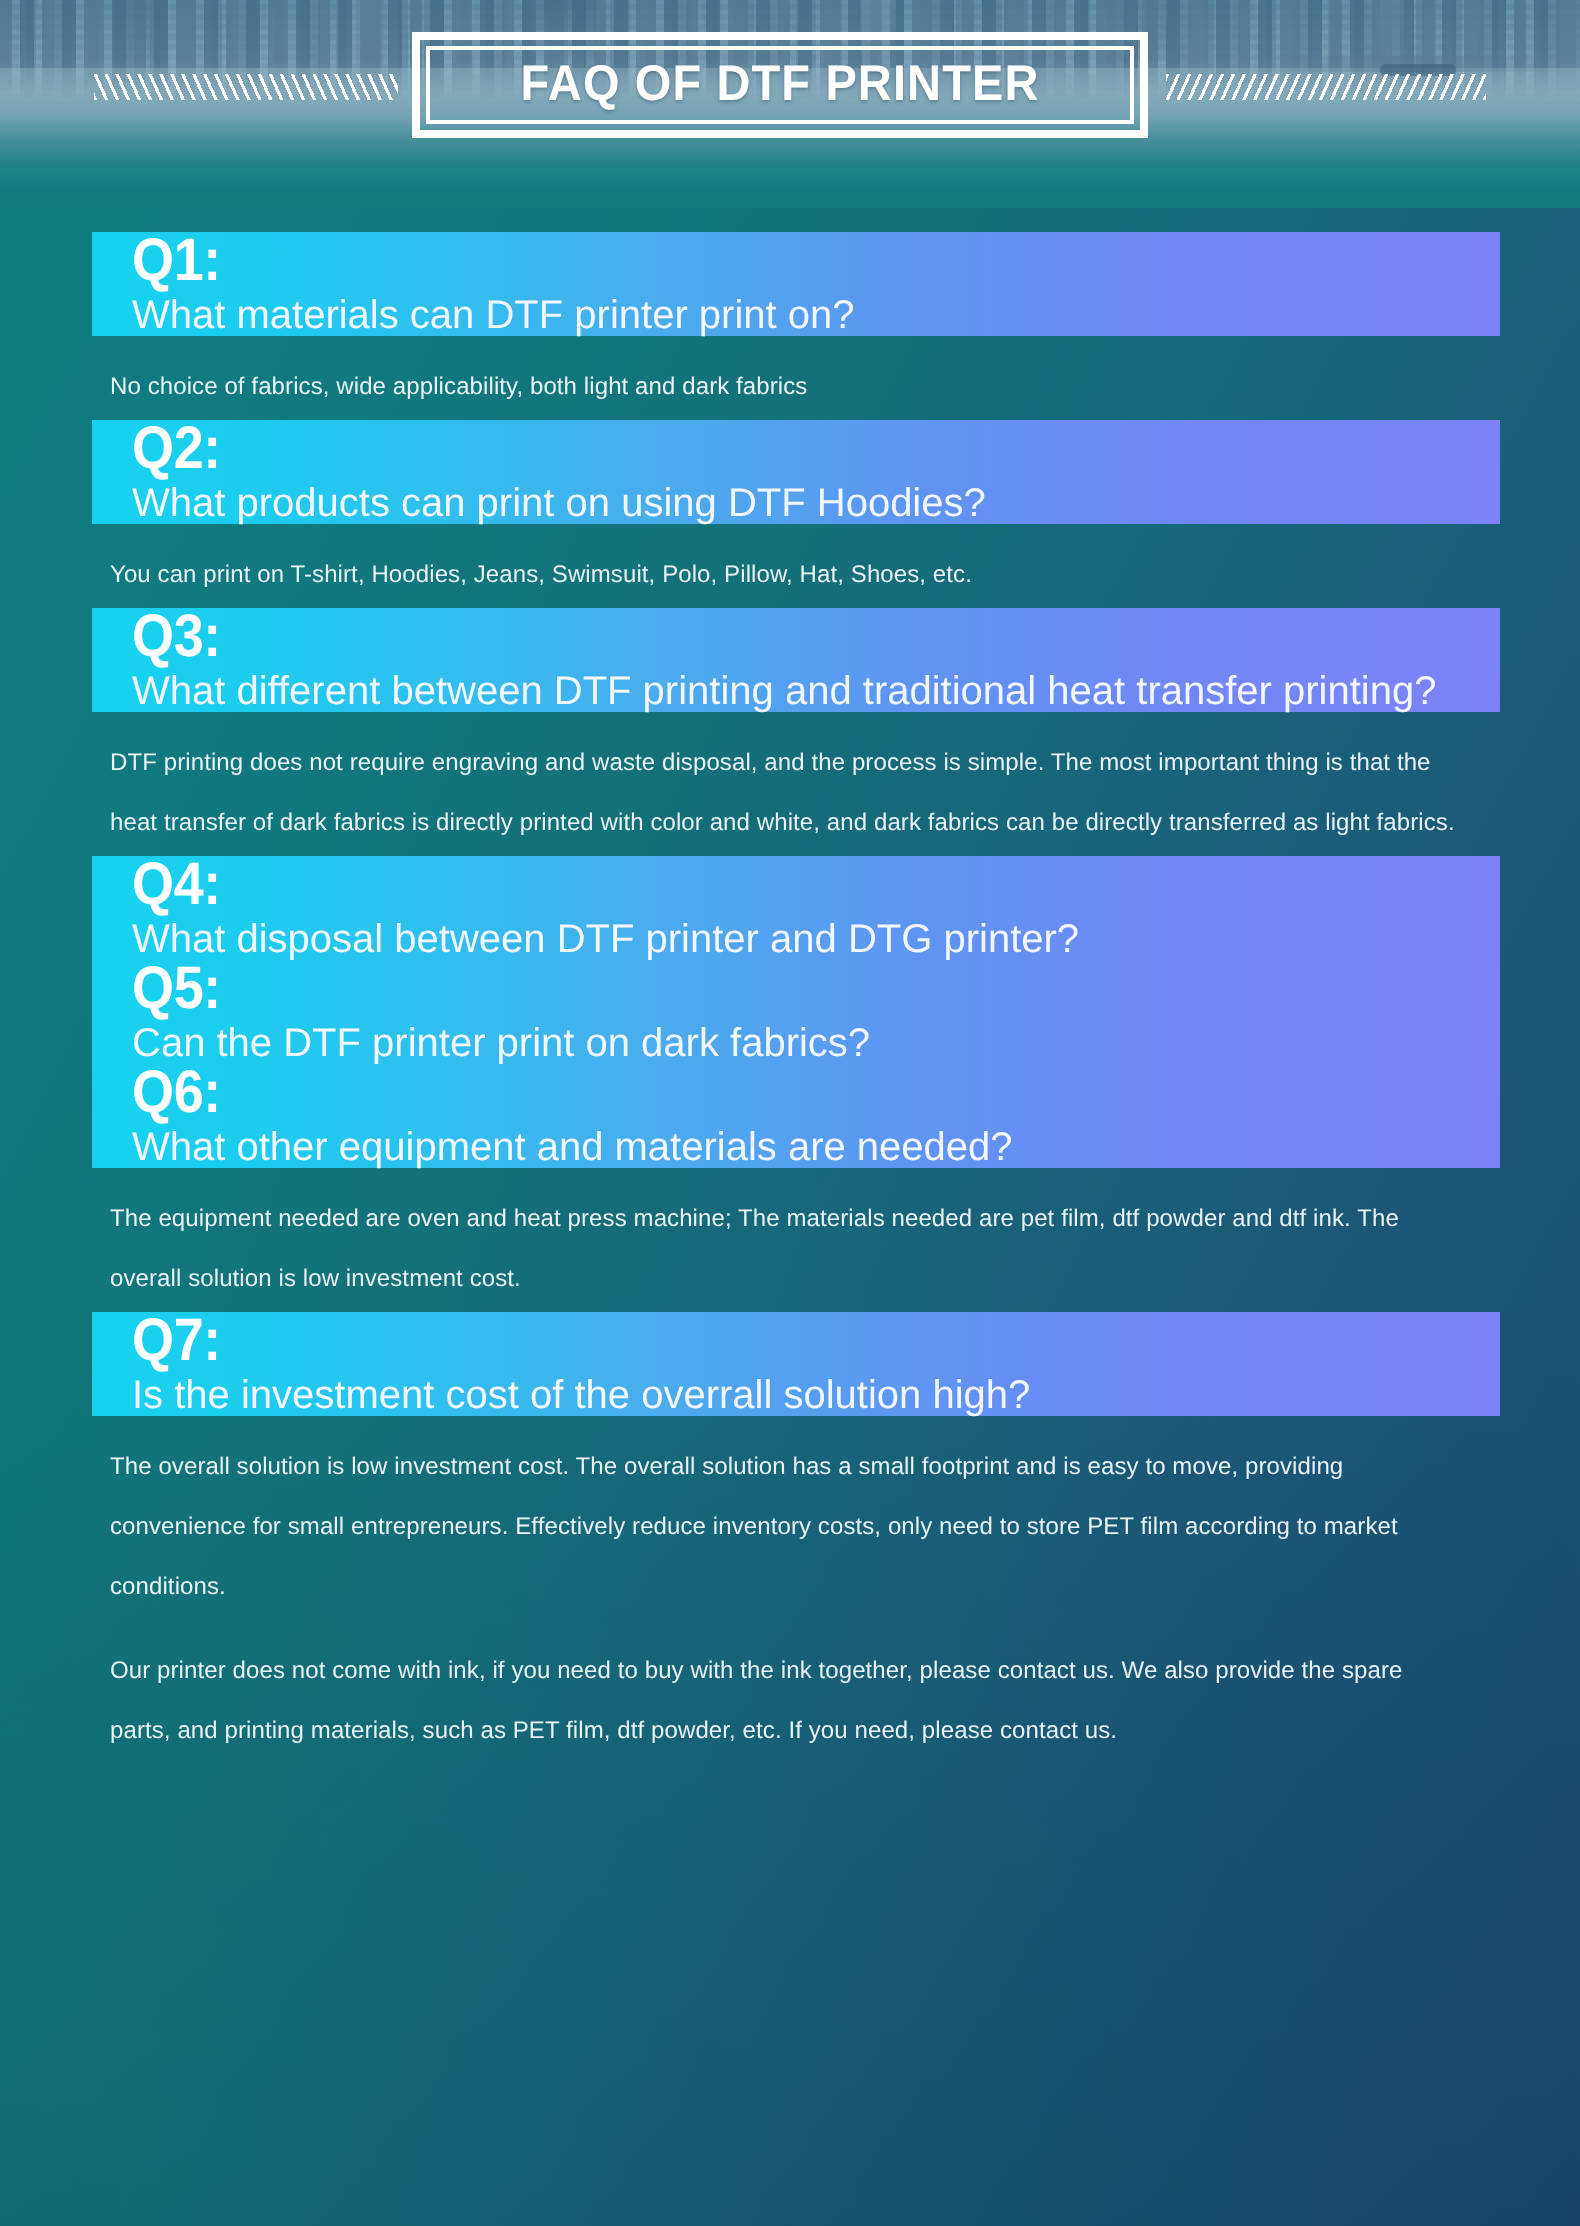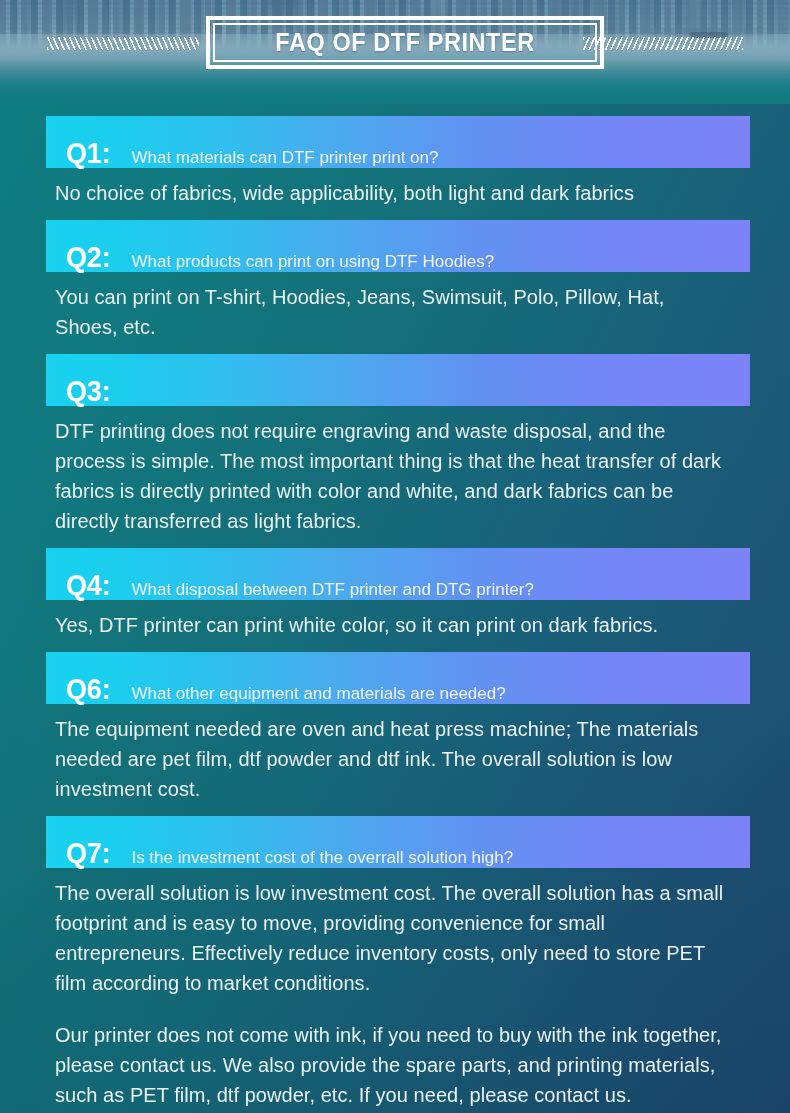--- a/index.html
+++ b/index.html
@@ -148,21 +148,21 @@
       rgba(17,120,127,0.45) 42%,
       rgba(16,122,128,0.92) 82%,
       #127c80 100%);
   }
 
   
   .title-plate {
     position: absolute;
     left: 206px;
     top: 16px;
-    width: 398px;
+    width: 368px;
     height: 53px;
     border: 4px solid #ffffff;
     padding: 3px;
     z-index: 4;
   }
   .title-plate-inner {
     width: 100%;
     height: 100%;
     border: 2px solid #ffffff;
     display: flex;
@@ -211,58 +211,59 @@
     padding: 12px 40px 0 46px;
   }
 
   .faq-item { position: relative; }
 
   .q-bar {
     position: relative;
     height: 52px;
     width: 704px;
     display: flex;
-    align-items: flex-end;
+    align-items: flex-start;
     padding-left: 20px;
     background: linear-gradient(90deg,
       #18d2f0 0%,
       #1ccdee 10%,
       #2ec0ee 24%,
       #49aced 40%,
       #6093f2 60%,
       #7287f5 78%,
       #7c83f6 100%);
+    flex-direction: column;
   }
 
   .q-label {
     color: #ffffff;
     font-size: 30px;
     font-weight: 700;
     line-height: 1;
     letter-spacing: -0.2px;
     transform: scaleX(0.9);
     transform-origin: left center;
     margin-right: 16px;
     white-space: nowrap;
   }
 
   .q-text {
     color: #f2f7ff;
-    font-size: 17px;
+    font-size: 20px;
     font-weight: 400;
     line-height: 1.2;
     white-space: nowrap;
   }
 
   .answer {
     color: #e9f2f4;
-    font-size: 20px;
+    font-size: 12px;
     font-weight: 400;
     line-height: 30px;
-    padding: 10px 8px 12px 9px;
+    padding: 10px 8px 2px 9px;
     max-width: 692px;
     letter-spacing: 0.05px;
   }
 </style>
 </head>
 <body>
 
 <div class="page">
 
   <div class="banner">
@@ -298,33 +299,37 @@
       <div class="q-bar">
         <span class="q-label">Q2:</span>
         <span class="q-text">What products can print on using DTF Hoodies?</span>
       </div>
       <div class="answer">You can print on T-shirt, Hoodies, Jeans, Swimsuit, Polo, Pillow, Hat, Shoes, etc.</div>
     </div>
 
     <div class="faq-item">
       <div class="q-bar">
         <span class="q-label">Q3:</span>
+        <span class="q-text">What different between DTF printing and traditional heat transfer printing?</span>
       </div>
       <div class="answer">DTF printing does not require engraving and waste disposal, and the process is simple. The most important thing is that the heat transfer of dark fabrics is directly printed with color and white, and dark fabrics can be directly transferred as light fabrics.</div>
     </div>
 
     <div class="faq-item">
       <div class="q-bar">
         <span class="q-label">Q4:</span>
         <span class="q-text">What disposal between DTF printer and DTG printer?</span>
       </div>
     </div>
 
     <div class="faq-item">
-      <div class="answer">Yes, DTF printer can print white color, so it can print on dark fabrics.</div>
+      <div class="q-bar">
+        <span class="q-label">Q5:</span>
+        <span class="q-text">Can the DTF printer print on dark fabrics?</span>
+      </div>
     </div>
 
     <div class="faq-item">
       <div class="q-bar">
         <span class="q-label">Q6:</span>
         <span class="q-text">What other equipment and materials are needed?</span>
       </div>
       <div class="answer">The equipment needed are oven and heat press machine; The materials needed are pet film, dtf powder and dtf ink. The overall solution is low investment cost.</div>
     </div>
 

